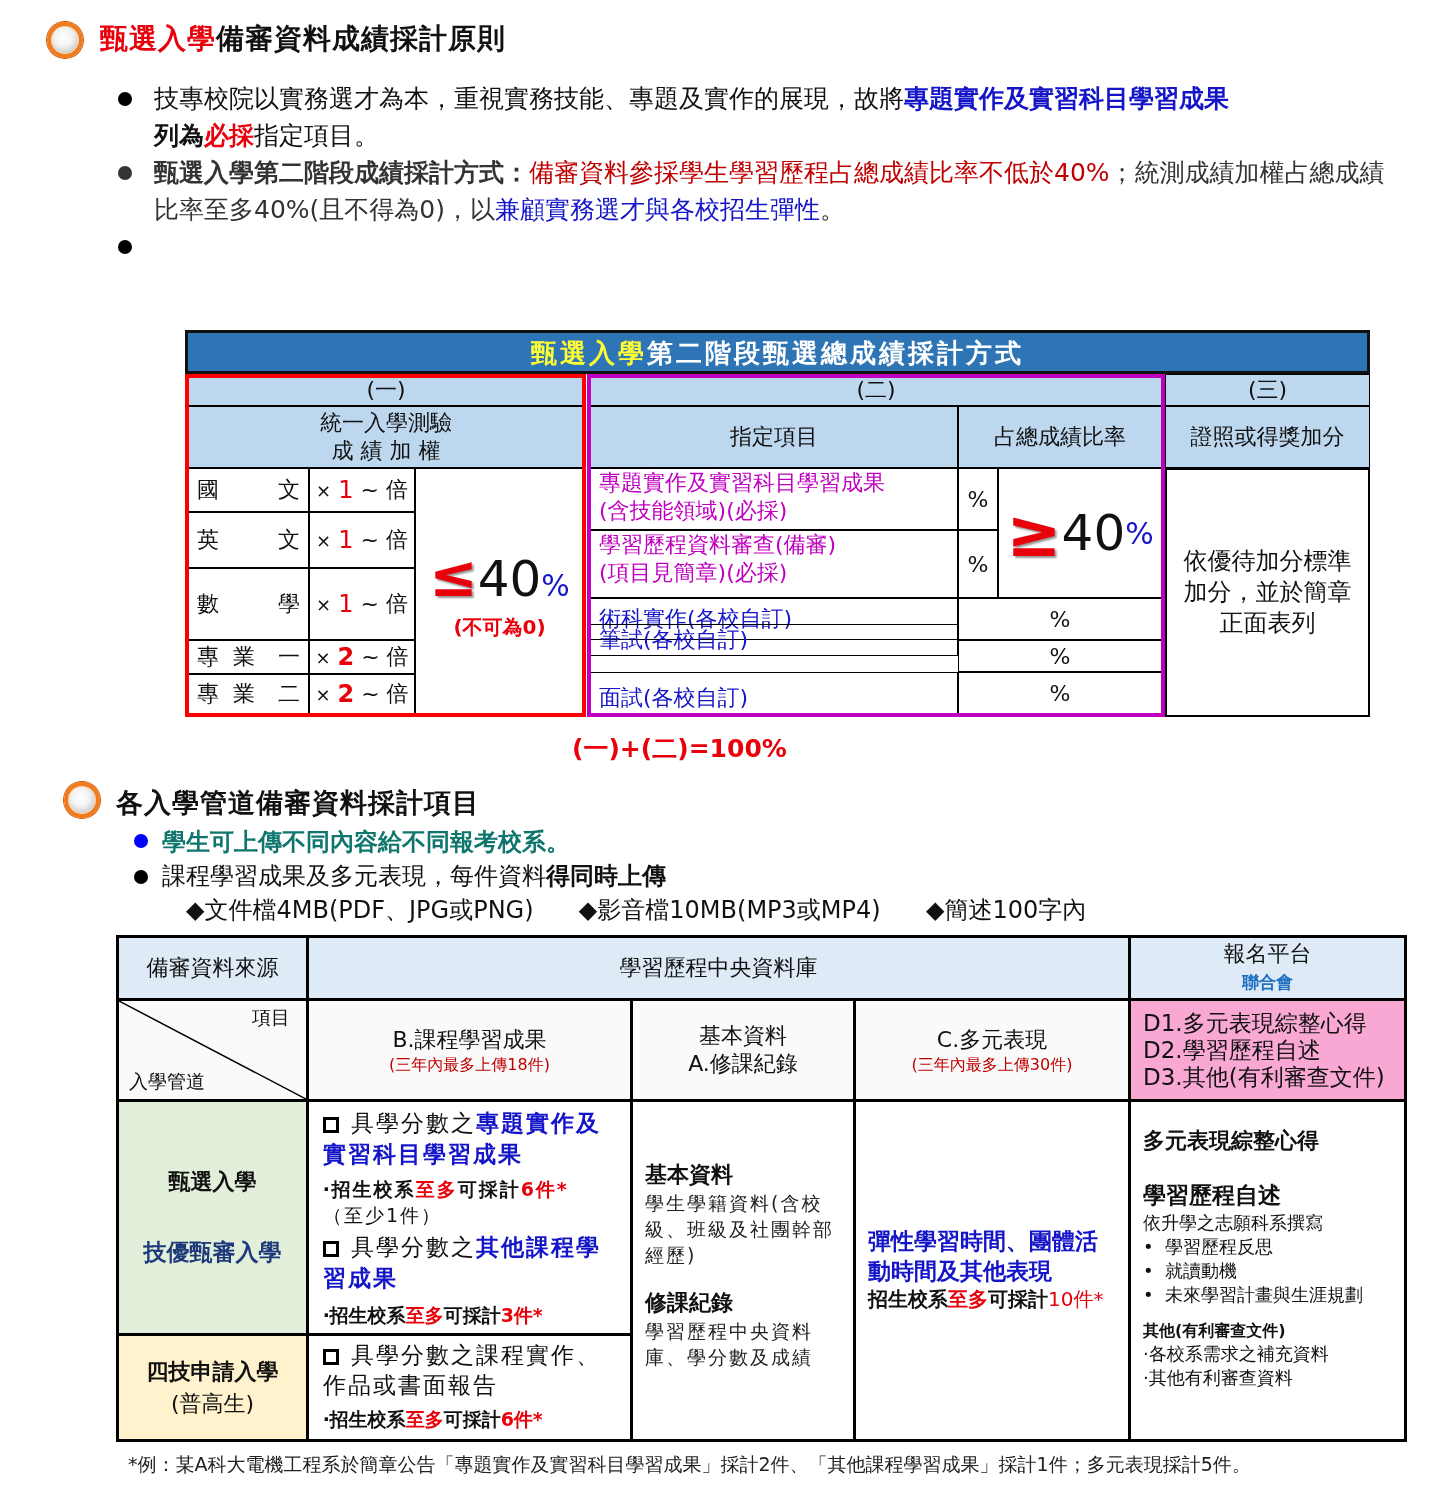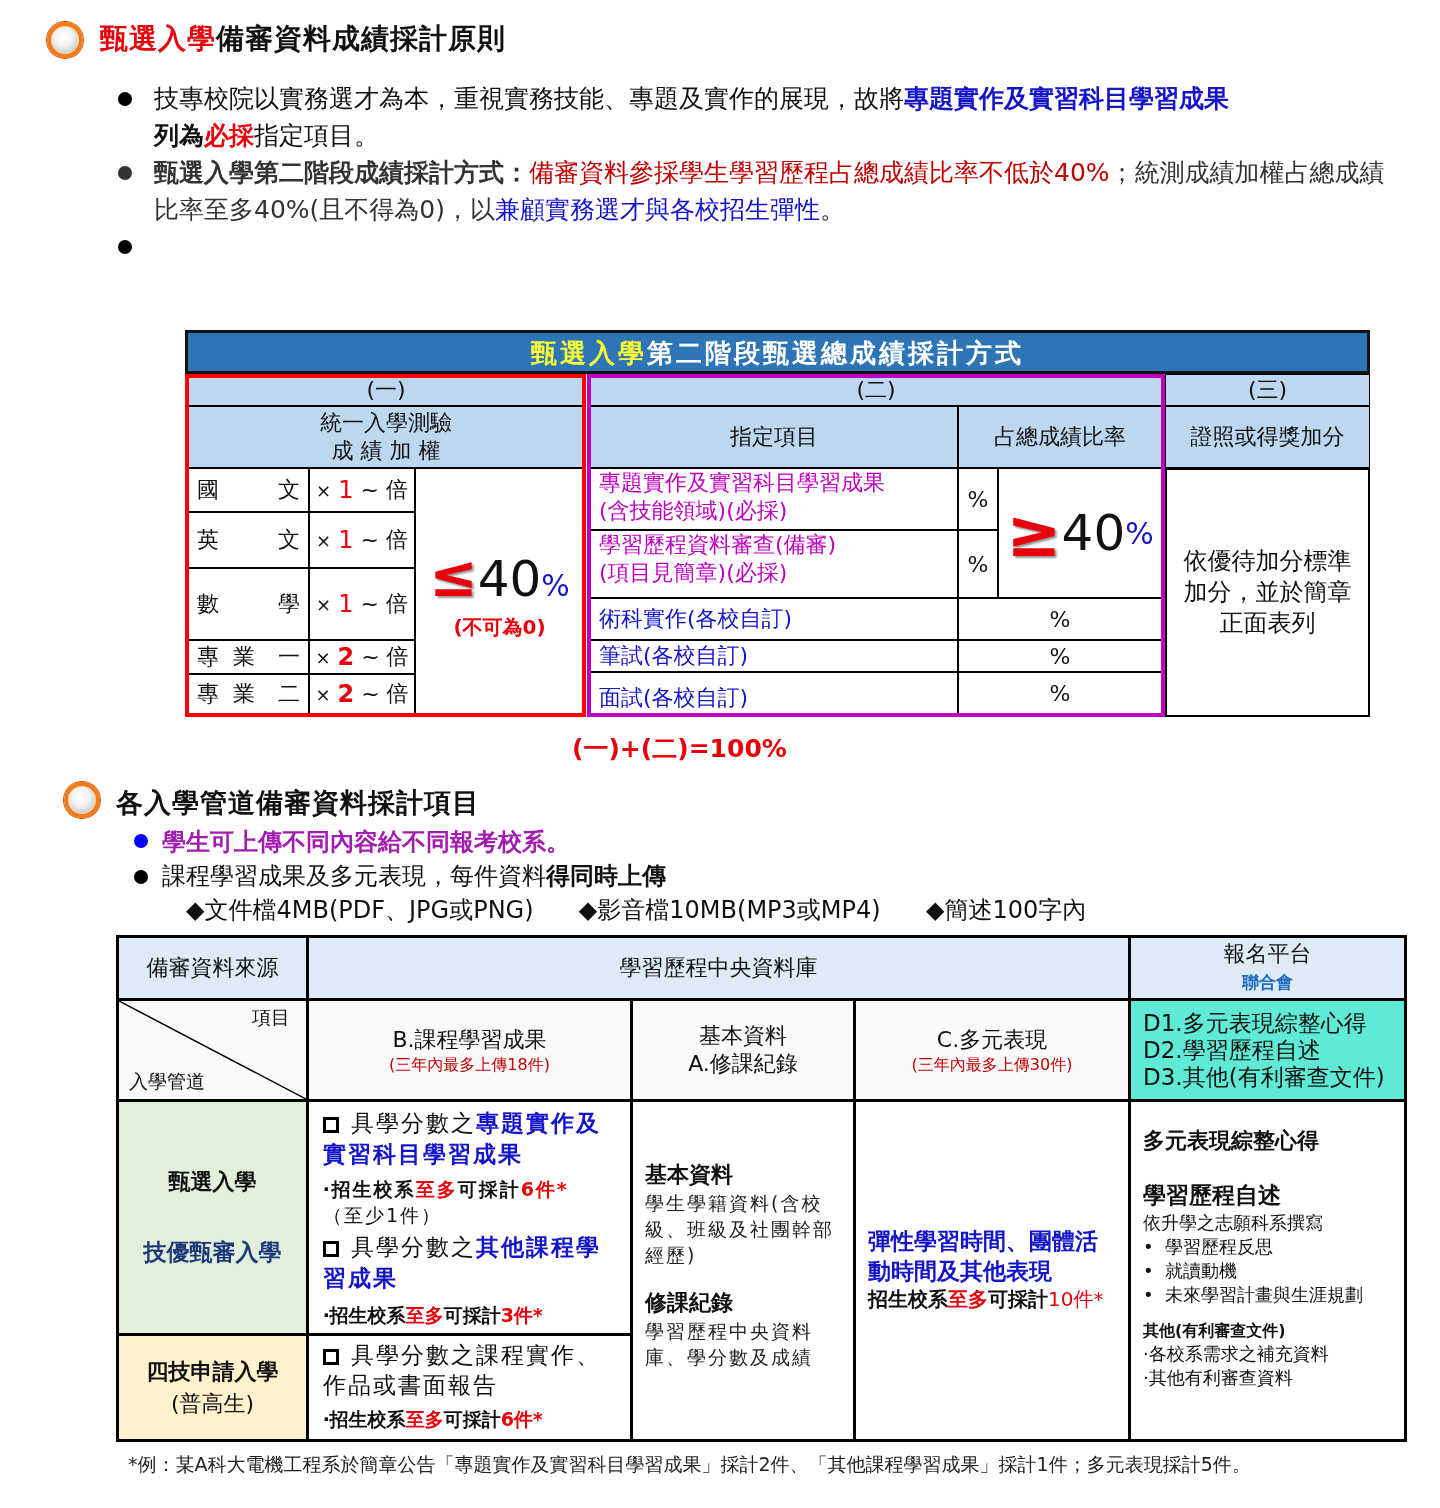--- a/index.html
+++ b/index.html
@@ -143,21 +143,21 @@
     <span style="font-size:50px;">40</span>
     <span class="blue" style="font-size:30px;">%</span>
 </div>
 
 <div class="cell left blue" style="left:590px;top:598px;width:368px;height:42px;">
     <span>術科實作(各校自訂)</span>
   </div>
 <div class="cell" style="left:958px;top:598px;width:204px;height:42px;">
     <span>%</span>
   </div>
-<div class="cell left blue" style="left:590px;top:640px;width:368px;height:32px;">
+<div class="cell left blue" style="left:590px;top:624px;width:368px;height:32px;">
     <span>筆試(各校自訂)</span>
   </div>
 <div class="cell" style="left:958px;top:640px;width:204px;height:32px;">
     <span>%</span>
   </div>
 <div class="cell left blue" style="left:590px;top:672px;width:368px;height:42px;align-items:flex-end;">
     <span>面試(各校自訂)</span>
   </div>
 <div class="cell" style="left:958px;top:672px;width:204px;height:42px;">
     <span>%</span>
@@ -177,21 +177,21 @@
     <span>加分，並於簡章</span>
     <span>正面表列</span>
 </div>
 
 <div class="abs red bold" style="left:572px;top:732px;font-size:25px;">(一)+(二)=100%</div>
 
 <div class="abs orb" style="left:64px;top:782px;"></div>
 <div class="abs h1" style="left:116px;top:785px;font-size:27px;">各入學管道備審資料採計項目</div>
 
 <div class="abs bullet-dot" style="left:134px;top:834px;background:#0000ff;"></div>
-<div class="abs bold" style="left:162px;top:826px;font-size:24px;color:#a21caf;">學生可上傳不同內容給不同報考校系。</div>
+<div class="abs bold" style="left:162px;top:826px;font-size:24px;color:#0f766e;">學生可上傳不同內容給不同報考校系。</div>
 <div class="abs bullet-dot" style="left:134px;top:870px;"></div>
 <div class="abs" style="left:162px;top:860px;font-size:24px;">
   <span>課程學習成果及多元表現，每件資料</span><span class="bold">得同時上傳</span>
 </div>
 <div class="abs" style="left:186px;top:894px;font-size:24px;white-space:nowrap;">
   <span>◆文件檔4MB(PDF、JPG或PNG)</span>
   <span style="display:inline-block;width:30px;"></span>
   <span>◆影音檔10MB(MP3或MP4)</span>
   <span style="display:inline-block;width:30px;"></span>
   <span>◆簡述100字內</span>
@@ -220,21 +220,21 @@
     <span class="dred" style="font-size:16px;">(三年內最多上傳18件)</span>
 </div>
 <div class="c2" style="left:630px;top:998px;width:226px;height:104px;flex-direction:column;line-height:28px;background:#fafafa;">
   <span>基本資料</span>
     <span>A.修課紀錄</span>
 </div>
 <div class="c2" style="left:853px;top:998px;width:278px;height:104px;flex-direction:column;background:#fafafa;">
   <span>C.多元表現</span>
     <span class="dred" style="font-size:16px;">(三年內最多上傳30件)</span>
 </div>
-<div class="c2" style="left:1128px;top:998px;width:279px;height:104px;flex-direction:column;align-items:flex-start;padding-left:12px;line-height:27px;font-size:23px;background:#5eead4;">
+<div class="c2" style="left:1128px;top:998px;width:279px;height:104px;flex-direction:column;align-items:flex-start;padding-left:12px;line-height:27px;font-size:23px;background:#f9a8d4;">
   <span>D1.多元表現綜整心得</span>
     <span>D2.學習歷程自述</span>
     <span>D3.其他(有利審查文件)</span>
 </div>
 
 <div class="c2 bold" style="left:116px;top:1099px;width:193px;height:237px;background:#e2efda;flex-direction:column;">
   <span>甄選入學</span>
   <span style="height:40px;"></span>
   <span style="color:#1f3a7a;font-size:23px;">技優甄審入學</span>
 </div>

